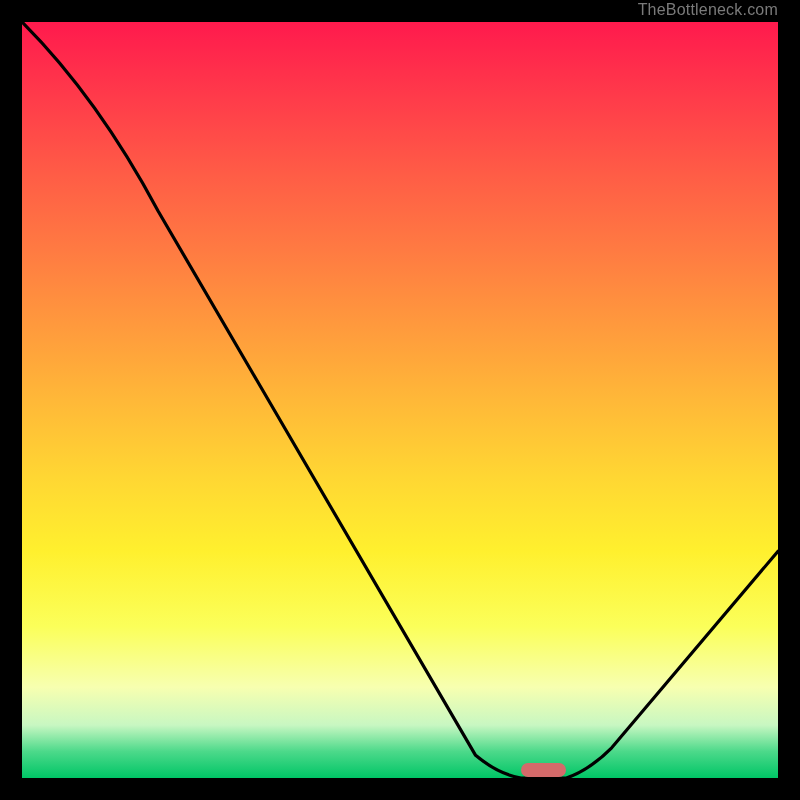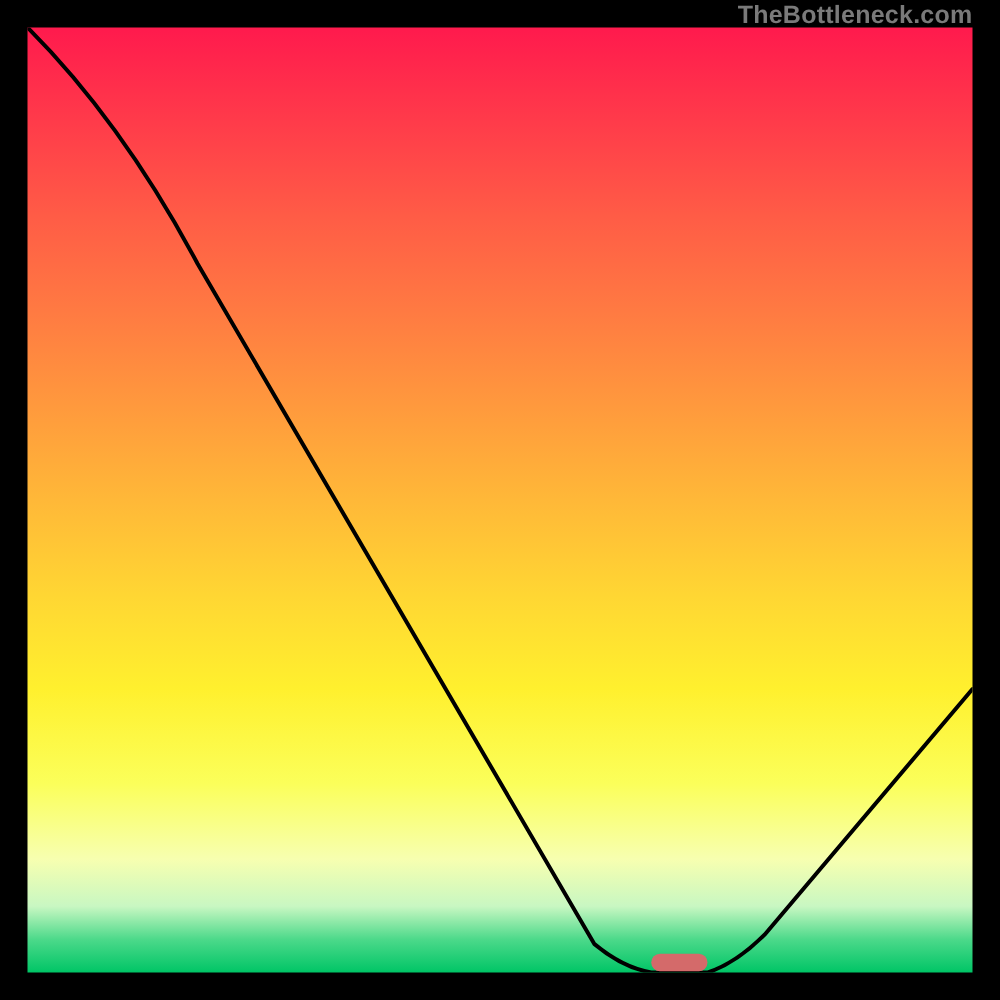--- a/index.html
+++ b/index.html
@@ -47,22 +47,22 @@
   .marker {
     position: absolute;
     background: #d46a6a;
     border-radius: 8px;
   }
   .watermark {
     position: absolute;
     top: 1px;
     right: 22px;
     font-family: Arial, Helvetica, sans-serif;
-    font-size: 20px;
-    font-weight: 700;
+    font-size: 16px;
+    font-weight: 400;
     color: #7a7a7a;
     letter-spacing: 0.2px;
   }
 </style>
 </head>
 <body>
 
 <div class="frame">
   <div class="plot-area">
     <svg class="curve" viewBox="0 0 756 756" preserveAspectRatio="none">

